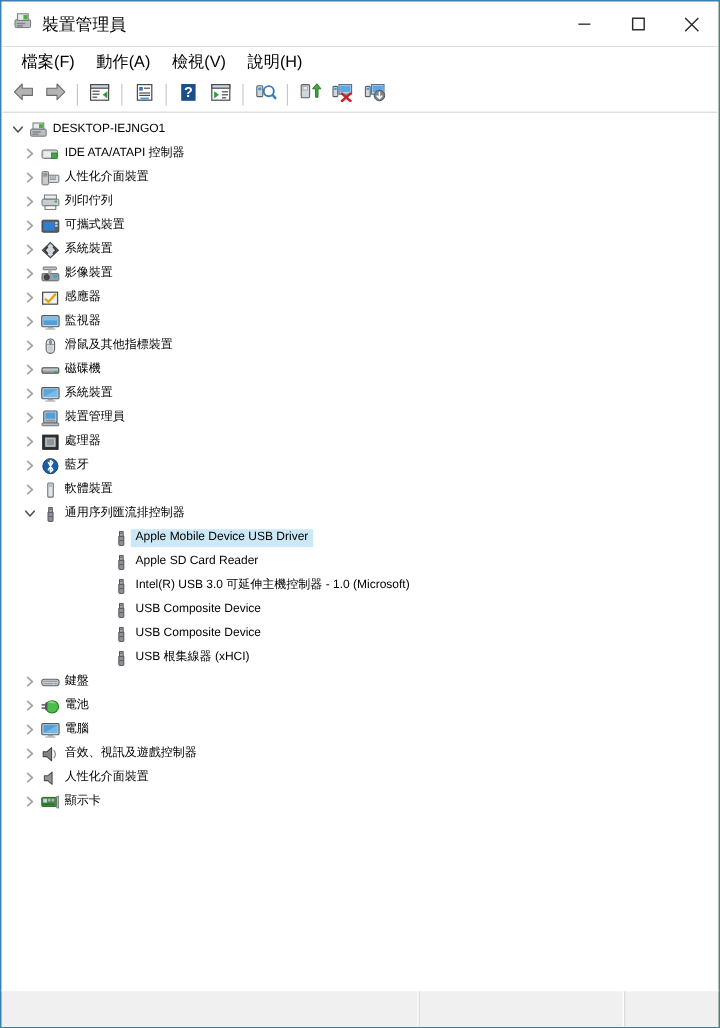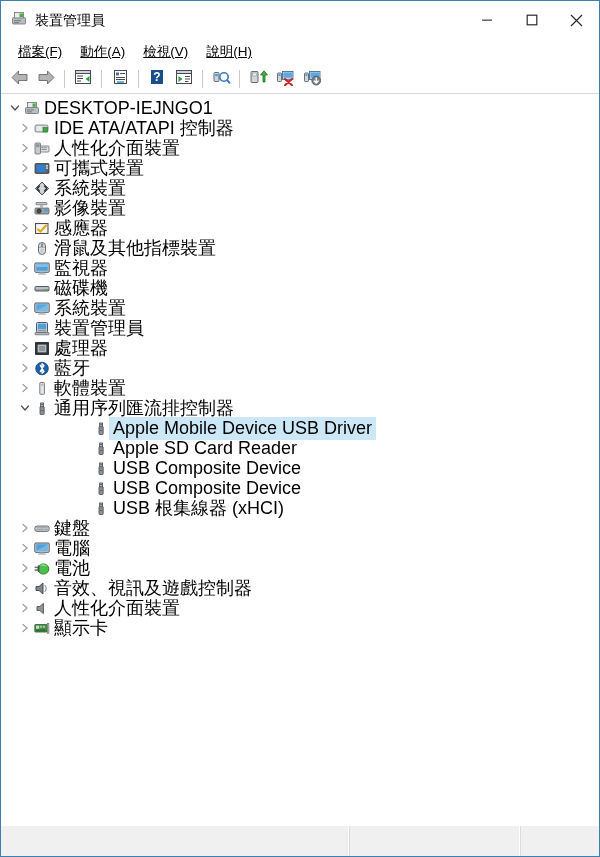--- a/index.html
+++ b/index.html
@@ -62,21 +62,20 @@
   }
 
   
   .menubar {
     height: 26px;
     flex: 0 0 26px;
     background: #ffffff;
     display: flex;
     align-items: center;
     padding-left: 8px;
-    text-decoration: underline;
   }
   .menu-item {
     font-size: 13.5px;
     color: #000000;
     padding: 3px 9px 4px 9px;
     white-space: nowrap;
     line-height: 1;
   }
 
   
@@ -109,21 +108,21 @@
     flex: 1 1 auto;
     background: #ffffff;
     overflow: hidden;
     padding-top: 4px;
     position: relative;
   }
   .tree-row {
     height: 20px;
     display: flex;
     align-items: center;
-    font-size: 18px;
+    font-size: 10px;
     color: #000000;
     white-space: nowrap;
     line-height: 1;
   }
   .tree-row.selected .tree-label {
     background: #cce8f7;
     padding: 2px 4px 3px 4px;
     margin-left: -4px;
   }
   .chev {
@@ -399,20 +398,36 @@
           <span class="tree-label">人性化介面裝置</span>
         </div>
         <div class="tree-row lvl1">
           <span class="chev">
             <svg width="10" height="10" viewBox="0 0 10 10">
               <path d="M3 1.5 L7 5 L3 8.5" fill="none" stroke="#a0a0a0" stroke-width="1.3" stroke-linecap="round" stroke-linejoin="round"></path>
             </svg>
           </span>
           <span class="ticon">
             <svg width="16" height="15" viewBox="0 0 16 15">
+              <rect x="3" y="1.5" width="10" height="3.5" fill="#eceef0" stroke="#6b7176" stroke-width="0.8"></rect>
+              <rect x="1" y="5" width="14" height="5.5" rx="1" fill="#c9cdd1" stroke="#6b7176" stroke-width="0.8"></rect>
+              <rect x="3.5" y="10.5" width="9" height="3" fill="#ffffff" stroke="#6b7176" stroke-width="0.8"></rect>
+              <rect x="11.5" y="6.2" width="2" height="1.5" fill="#3faa3c"></rect>
+            </svg>
+          </span>
+          <span class="tree-label">列印佇列</span>
+        </div>
+        <div class="tree-row lvl1">
+          <span class="chev">
+            <svg width="10" height="10" viewBox="0 0 10 10">
+              <path d="M3 1.5 L7 5 L3 8.5" fill="none" stroke="#a0a0a0" stroke-width="1.3" stroke-linecap="round" stroke-linejoin="round"></path>
+            </svg>
+          </span>
+          <span class="ticon">
+            <svg width="16" height="15" viewBox="0 0 16 15">
               <rect x="1" y="2.5" width="14" height="10" rx="1" fill="#5b6268" stroke="#3b4146" stroke-width="0.8"></rect>
               <rect x="2.5" y="4" width="9" height="7" fill="#2f7fd0"></rect>
               <rect x="12" y="4" width="2" height="1.6" fill="#cfd4d8"></rect>
               <rect x="12" y="6.3" width="2" height="1.6" fill="#cfd4d8"></rect>
             </svg>
           </span>
           <span class="tree-label">可攜式裝置</span>
         </div>
         <div class="tree-row lvl1">
           <span class="chev">
@@ -461,53 +476,53 @@
           <span class="tree-label">感應器</span>
         </div>
         <div class="tree-row lvl1">
           <span class="chev">
             <svg width="10" height="10" viewBox="0 0 10 10">
               <path d="M3 1.5 L7 5 L3 8.5" fill="none" stroke="#a0a0a0" stroke-width="1.3" stroke-linecap="round" stroke-linejoin="round"></path>
             </svg>
           </span>
           <span class="ticon">
             <svg width="16" height="15" viewBox="0 0 16 15">
-              <rect x="4.5" y="1.5" width="7" height="12" rx="3.4" fill="#dfe2e5" stroke="#5b6166" stroke-width="0.9"></rect>
-              <path d="M4.8 6.2 L11.2 6.2" stroke="#7d8287" stroke-width="0.7"></path>
-              <rect x="7.3" y="2.6" width="1.5" height="3.2" rx="0.7" fill="#9aa0a6" stroke="#5b6166" stroke-width="0.5"></rect>
-              <ellipse cx="8" cy="9.6" rx="2.1" ry="2.6" fill="#b6bbc0" opacity="0.55"></ellipse>
-            </svg>
-          </span>
-          <span class="tree-label">滑鼠及其他指標裝置</span>
-        </div>
-        <div class="tree-row lvl1">
-          <span class="chev">
-            <svg width="10" height="10" viewBox="0 0 10 10">
-              <path d="M3 1.5 L7 5 L3 8.5" fill="none" stroke="#a0a0a0" stroke-width="1.3" stroke-linecap="round" stroke-linejoin="round"></path>
-            </svg>
-          </span>
-          <span class="ticon">
-            <svg width="16" height="15" viewBox="0 0 16 15">
               <rect x="0.8" y="2" width="14.4" height="9.3" rx="1" fill="#cfd4d8" stroke="#4a5b6b" stroke-width="1"></rect>
               <rect x="2.2" y="3.2" width="11.6" height="6.6" fill="#4f9fd8"></rect>
               <rect x="2.2" y="3.2" width="11.6" height="2.8" fill="#7fc0ea"></rect>
               <rect x="5.8" y="11.3" width="4.4" height="1.6" fill="#9aa0a6"></rect>
               <rect x="3.8" y="12.6" width="8.4" height="1.2" rx="0.5" fill="#b6bbc0"></rect>
             </svg>
           </span>
           <span class="tree-label">監視器</span>
         </div>
         <div class="tree-row lvl1">
           <span class="chev">
             <svg width="10" height="10" viewBox="0 0 10 10">
               <path d="M3 1.5 L7 5 L3 8.5" fill="none" stroke="#a0a0a0" stroke-width="1.3" stroke-linecap="round" stroke-linejoin="round"></path>
             </svg>
           </span>
           <span class="ticon">
             <svg width="16" height="15" viewBox="0 0 16 15">
+              <rect x="4.5" y="1.5" width="7" height="12" rx="3.4" fill="#dfe2e5" stroke="#5b6166" stroke-width="0.9"></rect>
+              <path d="M4.8 6.2 L11.2 6.2" stroke="#7d8287" stroke-width="0.7"></path>
+              <rect x="7.3" y="2.6" width="1.5" height="3.2" rx="0.7" fill="#9aa0a6" stroke="#5b6166" stroke-width="0.5"></rect>
+              <ellipse cx="8" cy="9.6" rx="2.1" ry="2.6" fill="#b6bbc0" opacity="0.55"></ellipse>
+            </svg>
+          </span>
+          <span class="tree-label">滑鼠及其他指標裝置</span>
+        </div>
+        <div class="tree-row lvl1">
+          <span class="chev">
+            <svg width="10" height="10" viewBox="0 0 10 10">
+              <path d="M3 1.5 L7 5 L3 8.5" fill="none" stroke="#a0a0a0" stroke-width="1.3" stroke-linecap="round" stroke-linejoin="round"></path>
+            </svg>
+          </span>
+          <span class="ticon">
+            <svg width="16" height="15" viewBox="0 0 16 15">
               <rect x="1" y="5.5" width="14" height="4.5" rx="1" fill="#9aa0a6" stroke="#4a4f54" stroke-width="0.9"></rect>
               <rect x="1.6" y="6.2" width="12.8" height="1.6" fill="#c2c7cb"></rect>
               <rect x="11" y="8.3" width="2.5" height="1.2" fill="#3faa3c"></rect>
             </svg>
           </span>
           <span class="tree-label">磁碟機</span>
         </div>
         <div class="tree-row lvl1">
           <span class="chev">
             <svg width="10" height="10" viewBox="0 0 10 10">
@@ -627,21 +642,21 @@
         <div class="tree-row lvl2">
           <span class="chev hidden"></span>
           <span class="ticon">
             <svg width="16" height="15" viewBox="0 0 16 15">
               <rect x="6" y="5.5" width="4.2" height="8" rx="0.7" fill="#8b9197" stroke="#4a4f54" stroke-width="0.8"></rect>
               <rect x="6.6" y="2" width="3" height="3.8" fill="#b6bbc0" stroke="#4a4f54" stroke-width="0.8"></rect>
               <rect x="7.3" y="2.8" width="1.6" height="1.3" fill="#565c61"></rect>
               <rect x="6.6" y="9" width="3" height="0.9" fill="#5c6267"></rect>
             </svg>
           </span>
-          <span class="tree-label">USB Composite Device</span>
+          <span class="tree-label">Intel(R) USB 3.0 可延伸主機控制器 - 1.0 (Microsoft)</span>
         </div>
         <div class="tree-row lvl2">
           <span class="chev hidden"></span>
           <span class="ticon">
             <svg width="16" height="15" viewBox="0 0 16 15">
               <rect x="6" y="5.5" width="4.2" height="8" rx="0.7" fill="#8b9197" stroke="#4a4f54" stroke-width="0.8"></rect>
               <rect x="6.6" y="2" width="3" height="3.8" fill="#b6bbc0" stroke="#4a4f54" stroke-width="0.8"></rect>
               <rect x="7.3" y="2.8" width="1.6" height="1.3" fill="#565c61"></rect>
               <rect x="6.6" y="9" width="3" height="0.9" fill="#5c6267"></rect>
             </svg>
@@ -651,71 +666,83 @@
         <div class="tree-row lvl2">
           <span class="chev hidden"></span>
           <span class="ticon">
             <svg width="16" height="15" viewBox="0 0 16 15">
               <rect x="6" y="5.5" width="4.2" height="8" rx="0.7" fill="#8b9197" stroke="#4a4f54" stroke-width="0.8"></rect>
               <rect x="6.6" y="2" width="3" height="3.8" fill="#b6bbc0" stroke="#4a4f54" stroke-width="0.8"></rect>
               <rect x="7.3" y="2.8" width="1.6" height="1.3" fill="#565c61"></rect>
               <rect x="6.6" y="9" width="3" height="0.9" fill="#5c6267"></rect>
             </svg>
           </span>
+          <span class="tree-label">USB Composite Device</span>
+        </div>
+        <div class="tree-row lvl2">
+          <span class="chev hidden"></span>
+          <span class="ticon">
+            <svg width="16" height="15" viewBox="0 0 16 15">
+              <rect x="6" y="5.5" width="4.2" height="8" rx="0.7" fill="#8b9197" stroke="#4a4f54" stroke-width="0.8"></rect>
+              <rect x="6.6" y="2" width="3" height="3.8" fill="#b6bbc0" stroke="#4a4f54" stroke-width="0.8"></rect>
+              <rect x="7.3" y="2.8" width="1.6" height="1.3" fill="#565c61"></rect>
+              <rect x="6.6" y="9" width="3" height="0.9" fill="#5c6267"></rect>
+            </svg>
+          </span>
           <span class="tree-label">USB 根集線器 (xHCI)</span>
         </div>
         <div class="tree-row lvl1">
           <span class="chev">
             <svg width="10" height="10" viewBox="0 0 10 10">
               <path d="M3 1.5 L7 5 L3 8.5" fill="none" stroke="#a0a0a0" stroke-width="1.3" stroke-linecap="round" stroke-linejoin="round"></path>
             </svg>
           </span>
           <span class="ticon">
             <svg width="16" height="15" viewBox="0 0 16 15">
               <rect x="0.8" y="5" width="14.4" height="5.4" rx="2.3" fill="#cfd4d8" stroke="#5b6166" stroke-width="0.9"></rect>
               <rect x="2.3" y="6.2" width="11.4" height="1.2" fill="#9aa0a6"></rect>
               <rect x="2.3" y="8.1" width="8" height="1.2" fill="#9aa0a6"></rect>
               <rect x="11" y="8.1" width="2.7" height="1.2" fill="#9aa0a6"></rect>
             </svg>
           </span>
           <span class="tree-label">鍵盤</span>
+        </div>
+        <div class="tree-row lvl1">
+          <span class="chev">
+            <svg width="10" height="10" viewBox="0 0 10 10">
+              <path d="M3 1.5 L7 5 L3 8.5" fill="none" stroke="#a0a0a0" stroke-width="1.3" stroke-linecap="round" stroke-linejoin="round"></path>
+            </svg>
+          </span>
+          <span class="ticon">
+            <svg width="16" height="15" viewBox="0 0 16 15">
+              <ellipse cx="9.4" cy="8" rx="5.4" ry="5.1" fill="#4bbf4b" stroke="#27741f" stroke-width="0.9"></ellipse>
+              <path d="M5.5 4.5 A5.2 5 0 0 1 13 5.2 Z" fill="#a6e3a0" opacity="0.8"></path>
+              <rect x="0.6" y="5.6" width="4" height="1.5" fill="#6b7176"></rect>
+              <rect x="0.6" y="8.3" width="4" height="1.5" fill="#6b7176"></rect>
+              <rect x="3.8" y="4.4" width="1.6" height="6.5" fill="#4a4f54"></rect>
+            </svg>
+          </span>
+          <span class="tree-label">電池</span>
         </div>
         <div class="tree-row lvl1">
           <span class="chev">
             <svg width="10" height="10" viewBox="0 0 10 10">
               <path d="M3 1.5 L7 5 L3 8.5" fill="none" stroke="#a0a0a0" stroke-width="1.3" stroke-linecap="round" stroke-linejoin="round"></path>
             </svg>
           </span>
           <span class="ticon">
             <svg width="16" height="15" viewBox="0 0 16 15">
               <rect x="0.8" y="2" width="14.4" height="9.3" rx="1" fill="#cfd4d8" stroke="#4a5b6b" stroke-width="1"></rect>
               <rect x="2.2" y="3.2" width="11.6" height="6.6" fill="#4f9fd8"></rect>
               <path d="M2.2 9.8 L13.8 3.4 L13.8 9.8 Z" fill="#8ec8ec" opacity="0.6"></path>
               <rect x="5.8" y="11.3" width="4.4" height="1.6" fill="#9aa0a6"></rect>
               <rect x="3.8" y="12.6" width="8.4" height="1.2" rx="0.5" fill="#b6bbc0"></rect>
             </svg>
           </span>
           <span class="tree-label">電腦</span>
-        </div>
-        <div class="tree-row lvl1">
-          <span class="chev">
-            <svg width="10" height="10" viewBox="0 0 10 10">
-              <path d="M3 1.5 L7 5 L3 8.5" fill="none" stroke="#a0a0a0" stroke-width="1.3" stroke-linecap="round" stroke-linejoin="round"></path>
-            </svg>
-          </span>
-          <span class="ticon">
-            <svg width="16" height="15" viewBox="0 0 16 15">
-              <ellipse cx="9.4" cy="8" rx="5.4" ry="5.1" fill="#4bbf4b" stroke="#27741f" stroke-width="0.9"></ellipse>
-              <path d="M5.5 4.5 A5.2 5 0 0 1 13 5.2 Z" fill="#a6e3a0" opacity="0.8"></path>
-              <rect x="0.6" y="5.6" width="4" height="1.5" fill="#6b7176"></rect>
-              <rect x="0.6" y="8.3" width="4" height="1.5" fill="#6b7176"></rect>
-              <rect x="3.8" y="4.4" width="1.6" height="6.5" fill="#4a4f54"></rect>
-            </svg>
-          </span>
-          <span class="tree-label">電池</span>
         </div>
         <div class="tree-row lvl1">
           <span class="chev">
             <svg width="10" height="10" viewBox="0 0 10 10">
               <path d="M3 1.5 L7 5 L3 8.5" fill="none" stroke="#a0a0a0" stroke-width="1.3" stroke-linecap="round" stroke-linejoin="round"></path>
             </svg>
           </span>
           <span class="ticon">
             <svg width="16" height="15" viewBox="0 0 16 15">
               <path d="M2 5.5 L5 5.5 L9 2 L9 13 L5 9.5 L2 9.5 Z" fill="#7e858b" stroke="#3f4449" stroke-width="0.9" stroke-linejoin="round"></path>

